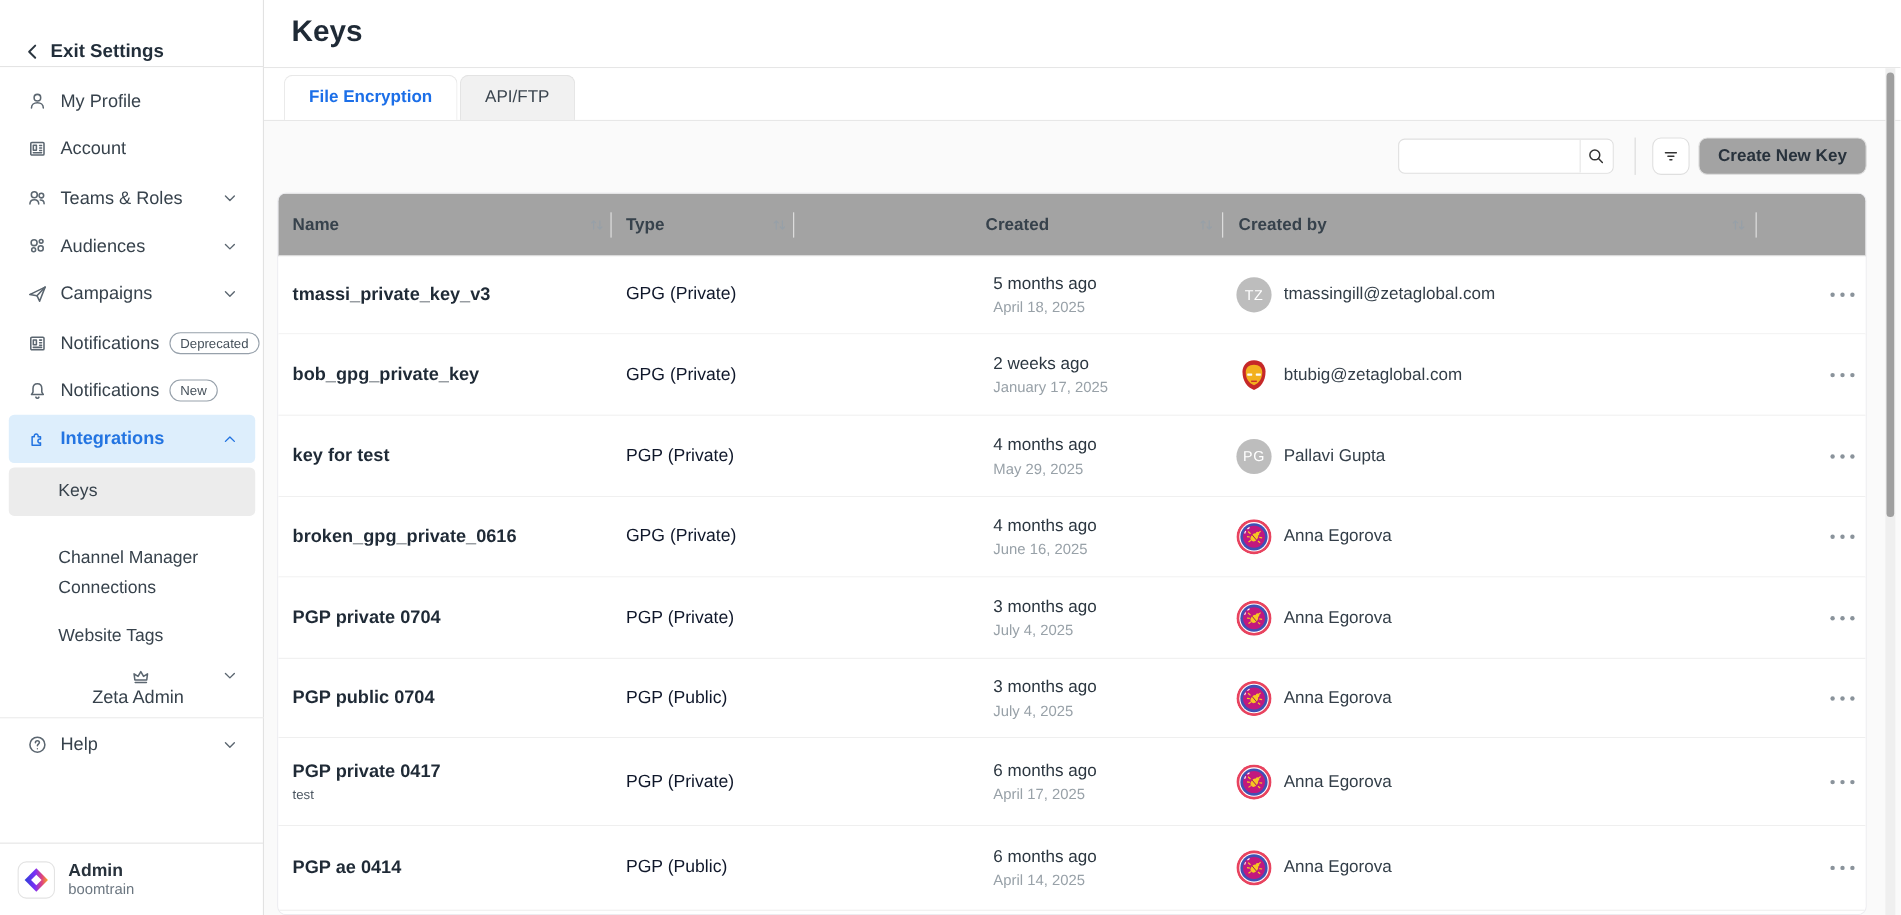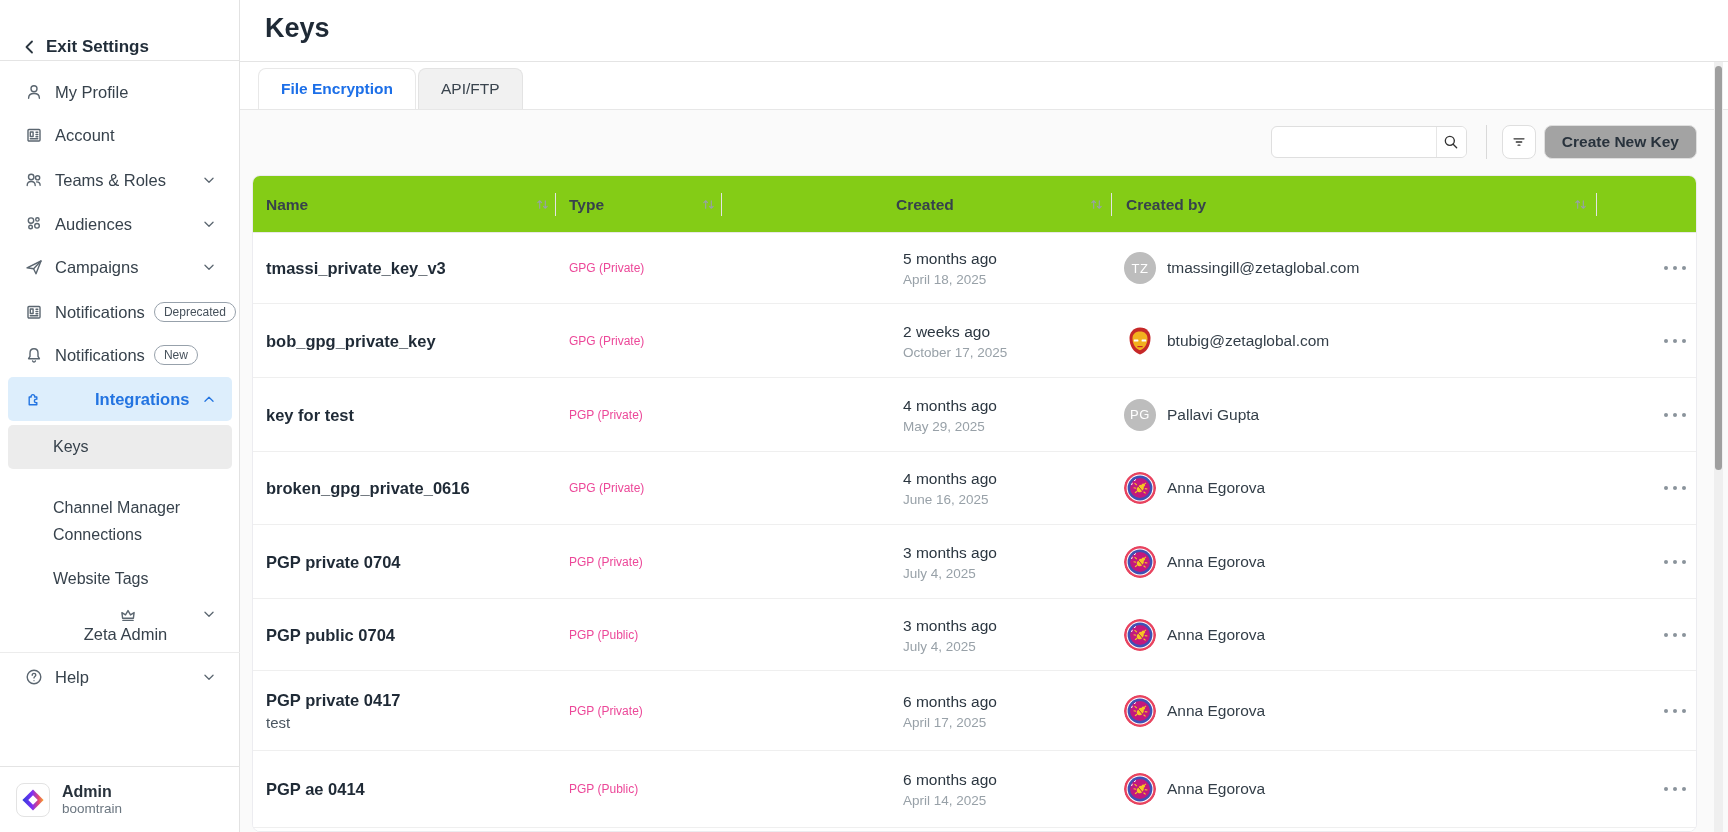--- a/index.html
+++ b/index.html
@@ -16,21 +16,21 @@
   .side-div2{position:absolute;left:0;top:652px;width:240px;height:1px;background:#ececec;}
   .side-div3{position:absolute;left:0;top:766px;width:240px;height:1px;background:#e4e4e4;}
 
   .side-item{position:absolute;left:8px;width:224px;height:44px;border-radius:5px;
              display:flex;align-items:center;cursor:pointer;box-sizing:border-box;}
   .side-item .s-icon{width:20px;height:20px;margin-left:16px;display:flex;color:#5b6670;flex:none;}
   .side-item .s-label{margin-left:11px;font-size:16.5px;color:#37424c;white-space:nowrap;}
   .side-item .s-badge{margin-left:9px;font-size:12px;color:#46515b;border:1px solid #97a1ab;
                       border-radius:11px;padding:2px 9px;white-space:nowrap;}
   .side-item .s-chev{position:absolute;right:14px;width:18px;height:18px;color:#5b6670;display:flex;}
-  .side-item.active{background:#ddeefc;gap:40px;}
+  .side-item.active{background:#ddeefc;}
   .side-item.active .s-label{color:#2374e1;font-weight:700;}
   .side-item.active .s-icon,.side-item.active .s-chev{color:#2374e1;}
   .side-item.sub .s-label{margin-left:45px;font-size:16px;}
   .side-item.selected{background:#ececec;}
   .side-item .s-badge:empty,.side-item .s-chev:empty,.side-item .s-icon:empty{display:none;}
 
   .acct-row{position:absolute;left:0;top:775px;width:240px;height:50px;display:flex;align-items:center;cursor:pointer;}
   .z-logobox{margin-left:16px;width:34px;height:34px;border:1px solid #e3e3e3;border-radius:8px;
              display:flex;align-items:center;justify-content:center;background:#fff;box-sizing:border-box;}
   .acct-text{margin-left:12px;}
@@ -60,32 +60,32 @@
               display:flex;align-items:center;justify-content:center;color:#333;cursor:pointer;padding:0;}
   .vdiv{width:1px;height:34px;background:#d9d9d9;margin:0 15px 0 19px;}
   .filter-btn{width:34px;height:34px;border:1px solid #dfdfdf;background:#fff;border-radius:8px;
               display:flex;align-items:center;justify-content:center;color:#333;cursor:pointer;padding:0;}
   .create-btn{height:34px;margin-left:8px;padding:0 17px;border:1px solid #dfdfdf;background:#a3a3a3;
               border-radius:8px;font-size:15.5px;font-weight:700;color:#28323c;cursor:pointer;
               font-family:"Liberation Sans",sans-serif;}
 
   .table{position:absolute;left:12px;top:65px;width:1445px;height:657px;background:#fff;
          border:1px solid #ececf0;border-radius:8px;box-sizing:border-box;overflow:hidden;}
-  .thead{position:relative;height:57px;background:#84cc16;border-bottom:1px solid #e8e8e8;box-sizing:border-box;}
+  .thead{position:relative;height:57px;background:#a3a3a3;border-bottom:1px solid #e8e8e8;box-sizing:border-box;}
   .th{position:absolute;top:0;height:57px;display:flex;align-items:center;font-size:15.5px;
       font-weight:700;color:#37424c;}
   .sorticon{position:absolute;top:21px;width:15px;height:15px;color:#97a0a8;display:flex;cursor:pointer;}
   .th-div{position:absolute;top:17px;width:1px;height:23px;background:#e3e3e3;}
 
   .trow{position:relative;background:#fff;border-bottom:1px solid #efefef;box-sizing:border-box;}
   .c-name{position:absolute;left:13px;top:50%;transform:translateY(-50%);}
   .c-name .nm{display:block;font-size:16.5px;font-weight:700;color:#1f2a36;}
-  .c-name .subnm{display:block;font-size:15px;color:#4a5560;margin-top:4px;}
+  .c-name .subnm{display:block;font-size:12px;color:#4a5560;margin-top:4px;}
   .c-name .subnm:empty{display:none;}
-  .c-type{position:absolute;left:316px;top:50%;transform:translateY(-50%);font-size:12px;color:#ec4899;}
+  .c-type{position:absolute;left:316px;top:50%;transform:translateY(-50%);font-size:16px;color:#0f172a;}
   .c-created{position:absolute;left:650px;top:50%;transform:translateY(-50%);}
   .c-created .rel{display:block;font-size:15.5px;color:#2b3640;}
   .c-created .cdate{display:block;font-size:13.5px;color:#98a1a8;margin-top:4px;}
   .c-by{position:absolute;left:871px;top:50%;transform:translateY(-50%);display:flex;align-items:center;}
   .av{width:32px;height:32px;border-radius:50%;flex:none;display:flex;align-items:center;justify-content:center;overflow:hidden;}
   .av.init{background:#bdbdbd;color:#fff;font-size:13px;letter-spacing:.5px;}
   .byname{margin-left:11px;font-size:15.5px;color:#333e48;}
   .dots{position:absolute;left:1405px;top:50%;transform:translateY(-50%);width:34px;height:24px;
         border:none;background:transparent;display:flex;align-items:center;justify-content:center;cursor:pointer;padding:0;}
   .dots i{width:4px;height:4px;border-radius:50%;background:#8a939b;margin:0 2.5px;display:block;}
@@ -396,21 +396,21 @@
               </button>
     </div>
             <div class="trow" style="height: 74px;">
       <div class="c-name">
         <span class="nm">bob_gpg_private_key</span>
 
       </div>
       <div class="c-type">GPG (Private)</div>
       <div class="c-created">
         <span class="rel">2 weeks ago</span>
-        <span class="cdate">October 17, 2025</span>
+        <span class="cdate">January 17, 2025</span>
       </div>
       <div class="c-by">
         <span class="av">
                   <svg width="32" height="32" viewBox="0 0 32 32">
                     <rect width="32" height="32" fill="#fff"></rect>
                     <path d="M16 2.5c7 0 10.5 5 10.5 10.5 0 8.5-4.5 14.5-10.5 16.5C10 27.5 5.5 21.5 5.5 13 5.5 8 9 2.5 16 2.5z" fill="#c62828"></path>
                     <path d="M16 6.5c4.8 0 7.5 2.7 7.5 7 0 5.3-2.7 10-7.5 11.7-4.8-1.7-7.5-6.4-7.5-11.7 0-4.3 2.7-7 7.5-7z" fill="#f2b01e"></path>
                     <rect x="9.8" y="14.6" width="4.6" height="1.9" rx=".5" fill="#fdfdfd"></rect>
                     <rect x="17.6" y="14.6" width="4.6" height="1.9" rx=".5" fill="#fdfdfd"></rect>
                     <rect x="13.4" y="21" width="5.2" height="1.2" fill="#c62828"></rect>

